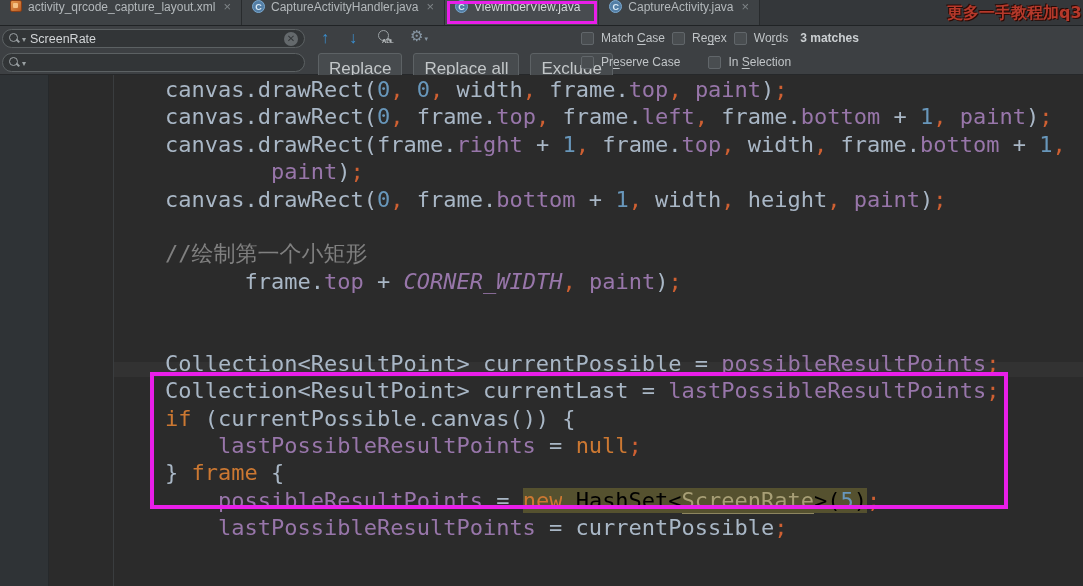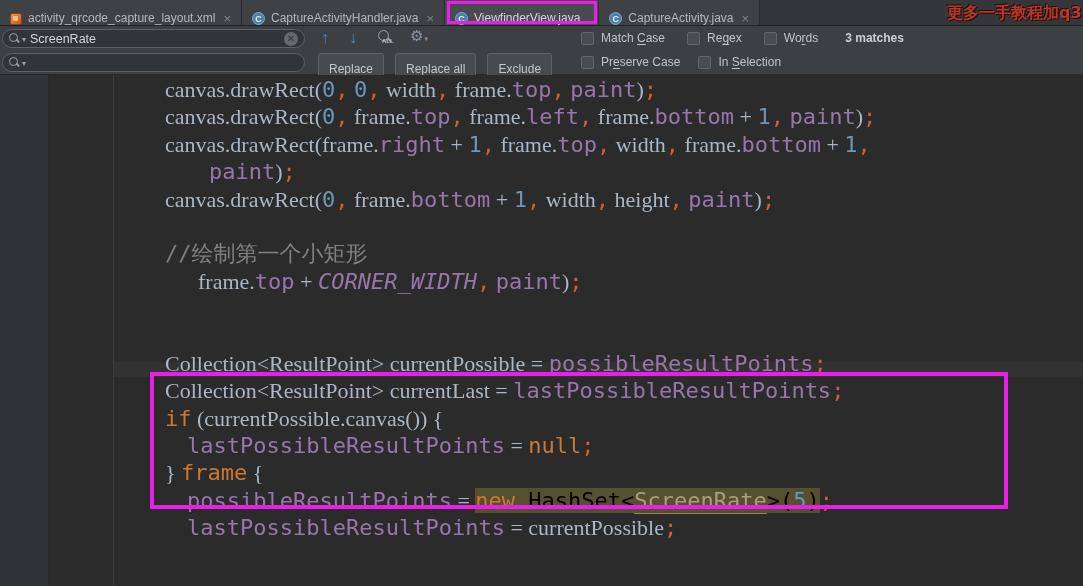--- a/index.html
+++ b/index.html
@@ -3,21 +3,21 @@
 <meta charset="utf-8">
 <style>
   html,body{margin:0;padding:0;background:#1e1f21;}
   *{box-sizing:border-box;}
   .screen{position:relative;width:1083px;height:586px;overflow:hidden;
           font-family:"Liberation Sans",sans-serif;background:#2b2b2b;}
 
   
   .tabbar{position:absolute;left:0;top:0;width:100%;height:26px;background:#34373a;
           border-bottom:1px solid #202325;display:flex;align-items:stretch;}
-  .tab{display:flex;align-items:flex-end;gap:6px;padding:0 10px;background:#3e4245;
+  .tab{display:flex;align-items:flex-start;gap:6px;padding:0 10px;background:#3e4245;
        border-right:1px solid rgba(0,0,0,.35);cursor:default;}
   .tab.selected{background:#484c50;}
   .tab-label{font-size:12px;color:#b3b8bb;white-space:nowrap;}
   .tab.selected .tab-label{color:#d2d6d8;}
   .tab-close{font-size:13px;color:#7e8487;line-height:1;margin-left:2px;}
   .icon-java{width:13px;height:13px;border-radius:50%;background:#537ea5;border:1px solid #7aa9d0;
              color:#dcecf8;font-size:9px;font-weight:bold;display:flex;align-items:center;justify-content:center;flex:0 0 auto;}
   .icon-xml{width:12px;height:12px;border-radius:2px;background:linear-gradient(135deg,#e89a4e,#b85a22);
             border:1px solid #8a3f16;position:relative;flex:0 0 auto;}
   .icon-xml:after{content:"";position:absolute;left:2px;top:2px;width:5px;height:5px;background:#f4c083;border-radius:1px;}
@@ -49,32 +49,32 @@
   .findall .all-txt{position:absolute;left:6px;top:8px;font-size:6px;color:#c3c7c9;font-weight:bold;}
   .gear{position:absolute;top:1px;font-size:15px;color:#8796a4;}
   .gear .caret{font-size:7px;margin-left:1px;color:#8796a4;}
   .opts{position:absolute;display:flex;align-items:center;height:24px;}
   .opt{display:flex;align-items:center;gap:7px;}
   .cb{width:13px;height:13px;background:#494d50;border:1px solid #61666a;border-radius:2px;flex:0 0 auto;}
   .opt .lbl{font-size:12px;color:#c0c4c7;white-space:nowrap;}
   .opt .lbl u{text-underline-offset:2px;}
   .matches{font-size:12px;font-weight:bold;color:#cbcfd2;white-space:nowrap;}
   .btn{height:28px;padding:15px 10px;background:#474b4e;border:1px solid #5d6265;border-radius:3px;
-       color:#c3c7c9;font-size:12px;display:flex;align-items:center;white-space:nowrap;}
+       color:#c3c7c9;font-size:17px;display:flex;align-items:center;white-space:nowrap;}
   .btnrow{position:absolute;left:318px;top:27px;display:flex;gap:11px;}
 
   
   .editor{position:absolute;left:0;top:75px;width:100%;height:511px;background:var(--editor-bg);overflow:hidden;}
   .sliver{position:absolute;left:0;top:0;width:49px;height:100%;background:#2f3336;border-right:1px solid #26292b;}
   .gutter-sep{position:absolute;left:113px;top:0;width:1px;height:100%;background:#3a3d3f;}
   .caret-band{position:absolute;left:114px;right:0;top:287px;height:15px;background:rgba(255,255,255,0.035);}
   .code{position:absolute;left:114px;top:0;right:0;bottom:0;padding:1px 0 0 51px;
         font-family:"DejaVu Sans Mono","Liberation Mono",monospace;font-size:22px;line-height:27.4px;}
   .code-line{height:27.4px;white-space:pre;}
-  .tok.d{color:var(--default-text);font-family:Liberation Serif, serif;}
+  .tok.d{color:var(--default-text);}
   .tok.k{color:var(--keyword);}
   .tok.n{color:var(--number);}
   .tok.f{color:var(--field);}
   .tok.c{color:var(--field);font-style:italic;}
   .tok.m{color:var(--comment);font-family:"DejaVu Sans Mono","DejaVu Sans",monospace;}
   .tok.o{color:var(--punct);}
   .tok.hlg{background:var(--match-bg);box-shadow:0 0 0 1px #6f937c;border-radius:2px;color:#bcc3da;
            box-shadow:0 0 0 1.5px #6d9178;}
   .tok.hly{background:var(--usage-bg);}
   .tok.u{color:#a89f76;border-bottom:1px solid #8d8560;}
@@ -123,21 +123,21 @@
       <span class="clear-btn">✕</span>
     </div>
     <span class="nav-arrow" style="left:314px;">↑</span>
     <span class="nav-arrow" style="left:342px;">↓</span>
     <span class="findall" style="left:376px;">
       <span class="mag2"></span>
       <span class="all-txt">ALL</span>
     </span>
     <span class="gear" style="left:410px;">⚙<span class="caret">▾</span></span>
 
-    <div class="opts" style="left:581px;top:0;gap:22px;">
+    <div class="opts" style="left:581px;top:0;gap:7px;">
       <label class="opt">
         <span class="cb"></span>
         <span class="lbl"><span>Match </span><u>C</u><span>ase</span></span>
       </label>
       <label class="opt">
         <span class="cb"></span>
         <span class="lbl"><span>Re</span><u>g</u><span>ex</span></span>
       </label>
       <label class="opt">
         <span class="cb"></span>
@@ -149,21 +149,21 @@
     <div class="pill" style="left:2px;top:27px;">
       <span class="mag"></span>
       <span class="caret">▾</span>
       <input value="" style="">
     </div>
     <div class="btnrow">
       <div class="btn">Replace</div>
       <div class="btn">Replace all</div>
       <div class="btn">Exclude</div>
     </div>
-    <div class="opts" style="left:581px;top:24px;gap:18px;">
+    <div class="opts" style="left:581px;top:24px;gap:28px;">
       <label class="opt">
         <span class="cb"></span>
         <span class="lbl"><span>Pr</span><u>e</u><span>serve Case</span></span>
       </label>
       <label class="opt">
         <span class="cb"></span>
         <span class="lbl"><span>In </span><u>S</u><span>election</span></span>
       </label>
     </div>
   </div>

